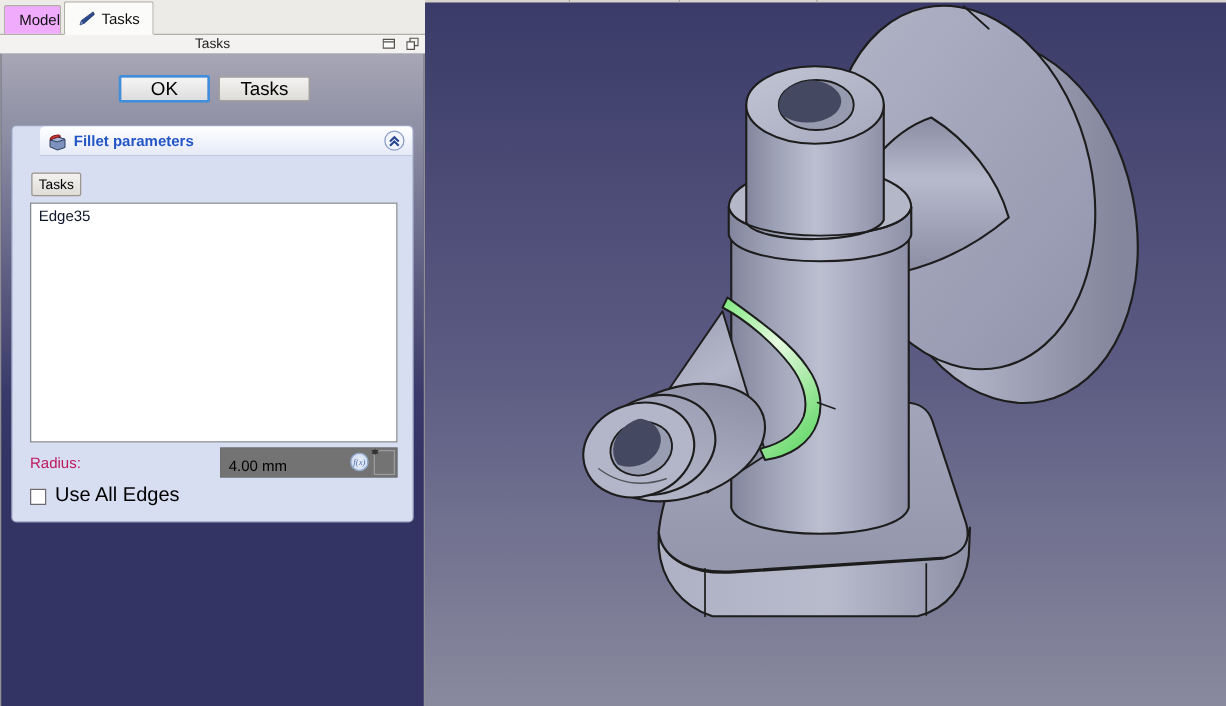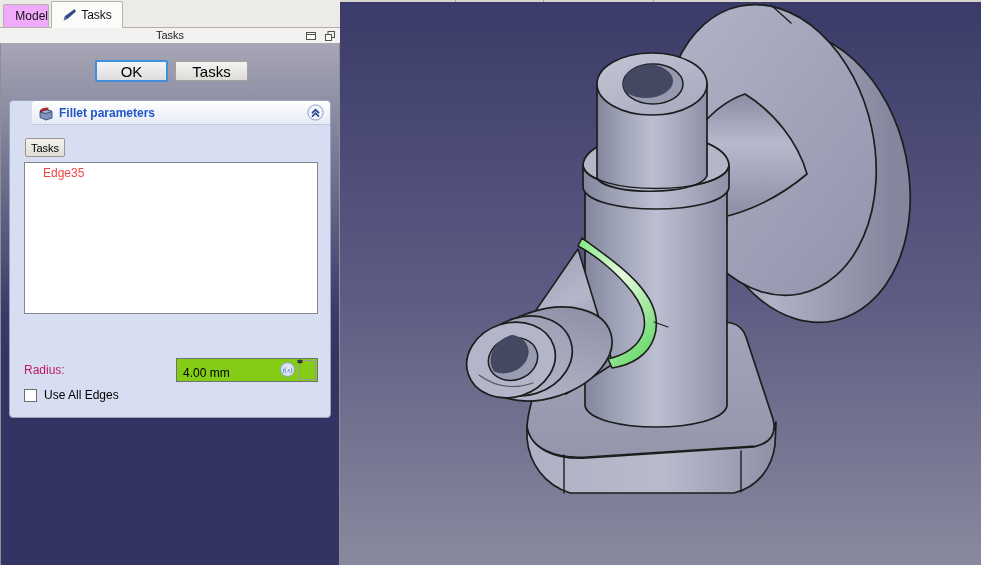--- a/index.html
+++ b/index.html
@@ -30,43 +30,43 @@
   
   .card{position:absolute;left:8px;top:57px;width:322px;height:318px;box-sizing:border-box;
        background:#d8def2;border:1px solid #9aa2bf;border-radius:4px;}
   .card-header{position:absolute;left:0;top:0;right:0;height:24px;box-sizing:border-box;
        background:linear-gradient(#ffffff,#e6eaf8);border-bottom:1px solid #c2c8dc;
        border-radius:4px 4px 0 0;display:flex;align-items:center;padding:0 6px;gap:5px;margin-left:22px;}
   .card-title{font-size:12px;font-weight:bold;color:var(--panel_header_text,#2356c5);flex:1;}
   .select-btn{position:absolute;left:15px;top:37px;width:40px;height:19px;box-sizing:border-box;
        background:linear-gradient(#f3f2f0,#e0ddd7);border:1px solid #9b968c;border-radius:2px;
        font-size:11px;display:flex;align-items:center;justify-content:center;color:#000;}
-  .edge-list{position:absolute;left:14px;top:61px;width:294px;height:152px;box-sizing:border-box;
-       background:#fff;border:1px solid #84878f;font-size:12px;color:#ef4444;
-       padding:3px 18px;overflow:hidden;}
+  .edge-list{position:absolute;left:14px;top:61px;width:294px;height:192px;box-sizing:border-box;
+       background:#fff;border:1px solid #84878f;font-size:12px;color:#0f172a;
+       padding:3px 6px;overflow:hidden;}
   .edge-list .list-item{line-height:15px;}
   .radius-label{position:absolute;left:14px;top:262px;font-size:12px;color:#be185d;}
   .spinbox{position:absolute;left:166px;top:257px;width:142px;height:24px;box-sizing:border-box;
-       background:#84cc16;border:1px solid #6f7074;}
+       background:#737373;border:1px solid #6f7074;}
   .spin-value{position:absolute;left:0;top:0;width:96px;height:22px;border:none;outline:none;
        font-family:"Liberation Sans",sans-serif;font-size:12px;color:#000;padding:3px 0 0 6px;background:transparent;}
   .fx-icon{position:absolute;right:22px;top:3px;width:15px;height:15px;border-radius:50%;
        background:radial-gradient(#eef3fb,#c6d4ea);border:1px solid #8ea6c8;box-sizing:border-box;
        font-size:7px;font-style:italic;color:#4a6cae;display:flex;align-items:center;justify-content:center;
        font-family:"Liberation Serif",serif;}
   .spinner{position:absolute;right:1px;top:1px;width:17px;height:20px;border:1px solid #9a9a9e;box-sizing:border-box;}
   .spin-btn{height:9px;background:linear-gradient(#fafafa,#dcdcdc);position:relative;}
   .spin-btn + .spin-btn{border-top:1px solid #9a9a9e;}
   .spin-btn::after{content:"";position:absolute;left:50%;top:50%;transform:translate(-50%,-50%);
        border-left:3px solid transparent;border-right:3px solid transparent;}
   .spin-up::after{border-bottom:4px solid #333;}
   .spin-down::after{border-top:4px solid #333;}
   .check-row{position:absolute;left:14px;top:287px;display:flex;align-items:center;gap:7px;}
   .checkbox{width:13px;height:13px;background:#fff;border:1px solid #6c6c70;box-sizing:border-box;}
-  .check-label{font-size:12px;color:#000;}
+  .check-label{font-size:16px;color:#000;}
   
   .viewport{position:absolute;left:340px;top:0;width:641px;height:565px;}
   .vp-strip{height:2px;background:#d7d4cd;position:relative;}
   .vp-strip i{position:absolute;top:0;width:1px;height:2px;background:#aaa69e;}
   .vp-svg{display:block;}
 </style>
 </head>
 <body>
 
 <div class="app">

